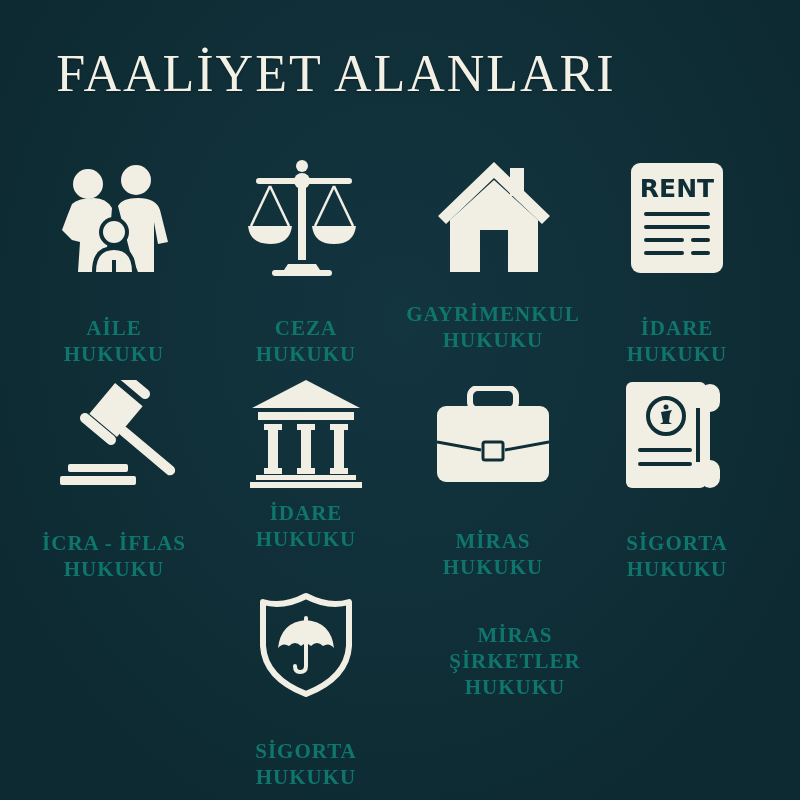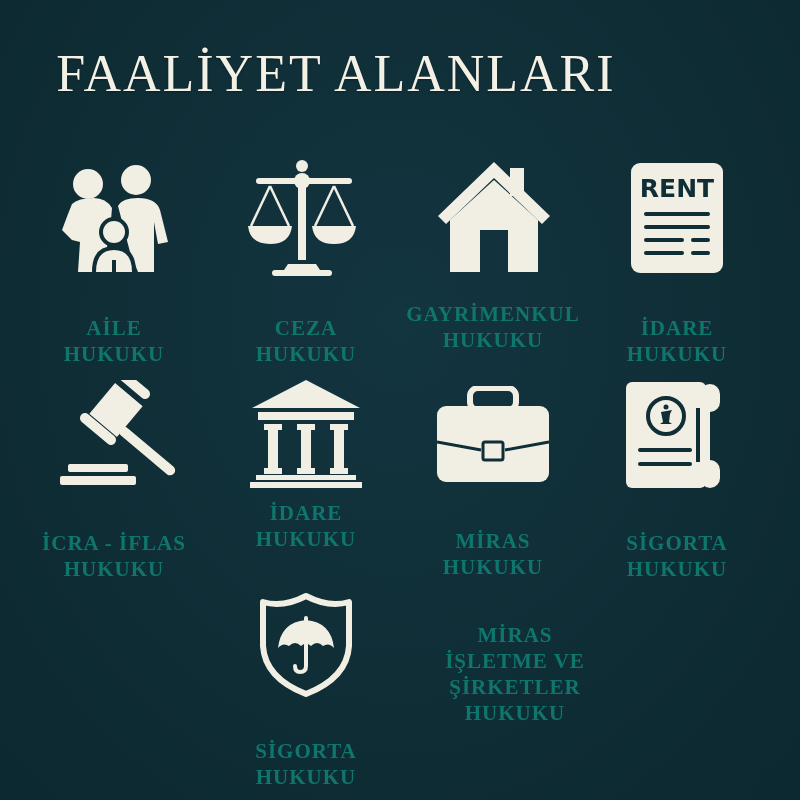--- a/index.html
+++ b/index.html
@@ -220,17 +220,16 @@
   </div>
   <div class="label" style="left:206px; top:714px;">
     <span>SİGORTA</span>
     <span>HUKUKU</span>
   </div>
 </div>
 
 <div>
   <div class="label" style="left:405px; top:598px; width:220px;">
     <span>MİRAS</span>
-    <span>İŞLETME VE</span>
     <span>ŞİRKETLER</span>
     <span>HUKUKU</span>
   </div>
 </div>
 
 </body></html>

